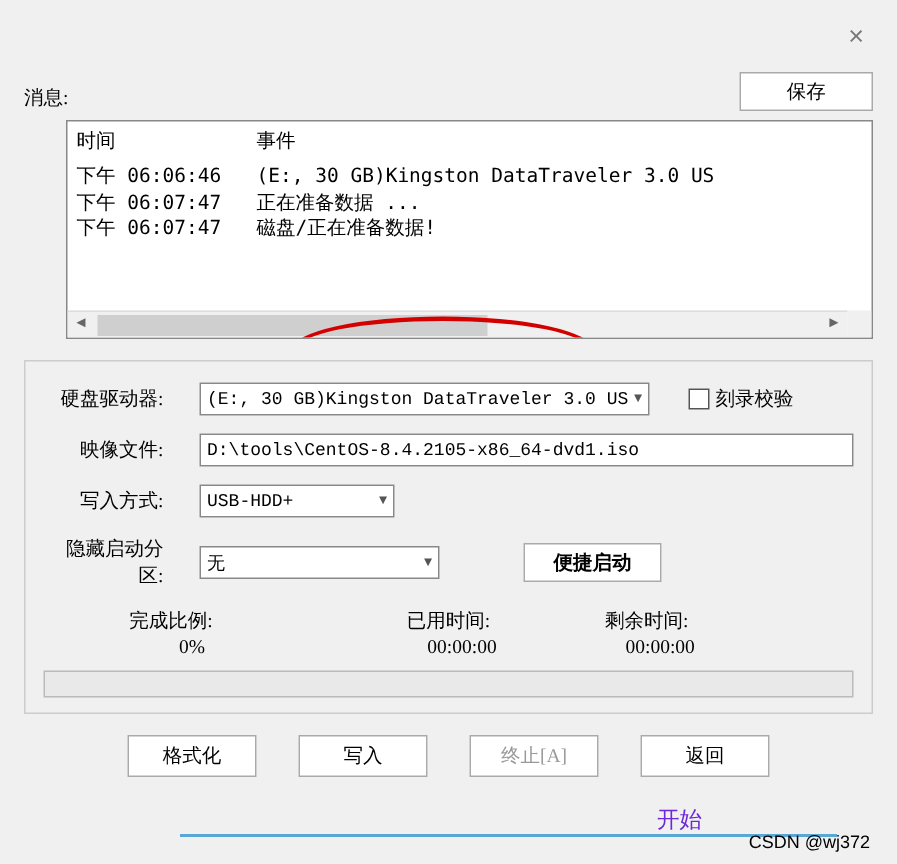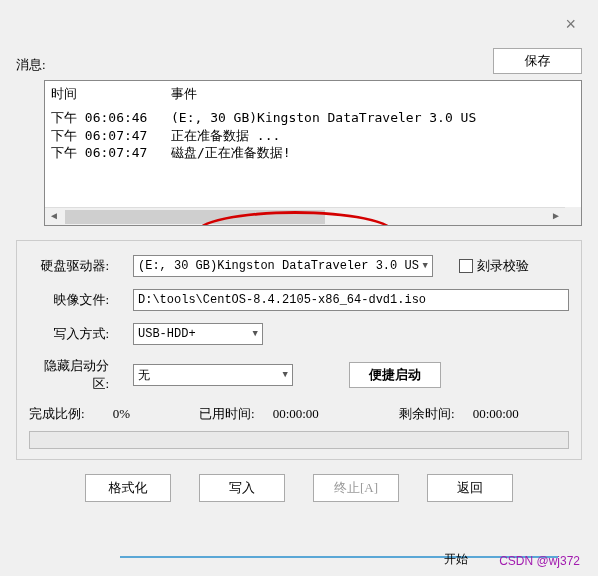--- a/index.html
+++ b/index.html
@@ -161,21 +161,21 @@
       border: 1px solid #555;
       background: #fff;
       margin-right: 4px;
     }
     .btn-quick { width: 92px; margin-left: 40px; font-weight: bold; }
     .stats-row {
       display: flex;
       align-items: center;
       font-size: 13px;
     }
-    .stats-row .pair { display: flex; align-items: center; }
+    .stats-row .pair { display: flex; align-items: center; flex-direction: column; }
     .progress-wrap {
       margin-top: 8px;
       height: 18px;
       border: 1px solid #bbb;
       background: #e9e9e9;
     }
     .speed-row {
       display: flex;
       justify-content: flex-end;
       margin-top: 8px;
@@ -195,30 +195,30 @@
       bottom: 4px;
       left: 120px;
       right: 40px;
       height: 16px;
       border-top: 2px solid #5aa7d6;
     }
     .watermark {
       position: absolute;
       bottom: 8px;
       right: 18px;
-      color: #a21caf;
+      color: #000000;
       font-size: 12px;
       font-family: sans-serif;
     }
     .small-start {
       position: absolute;
-      bottom: 8px;
+      bottom: 20px;
       right: 130px;
-      color: #000000;
-      font-size: 12px;
+      color: #6d28d9;
+      font-size: 15px;
     }
   </style>
 </head>
 <body>
 
 <span class="close-icon">×</span>
 
 <div class="container">
 
   <div class="top-row">

